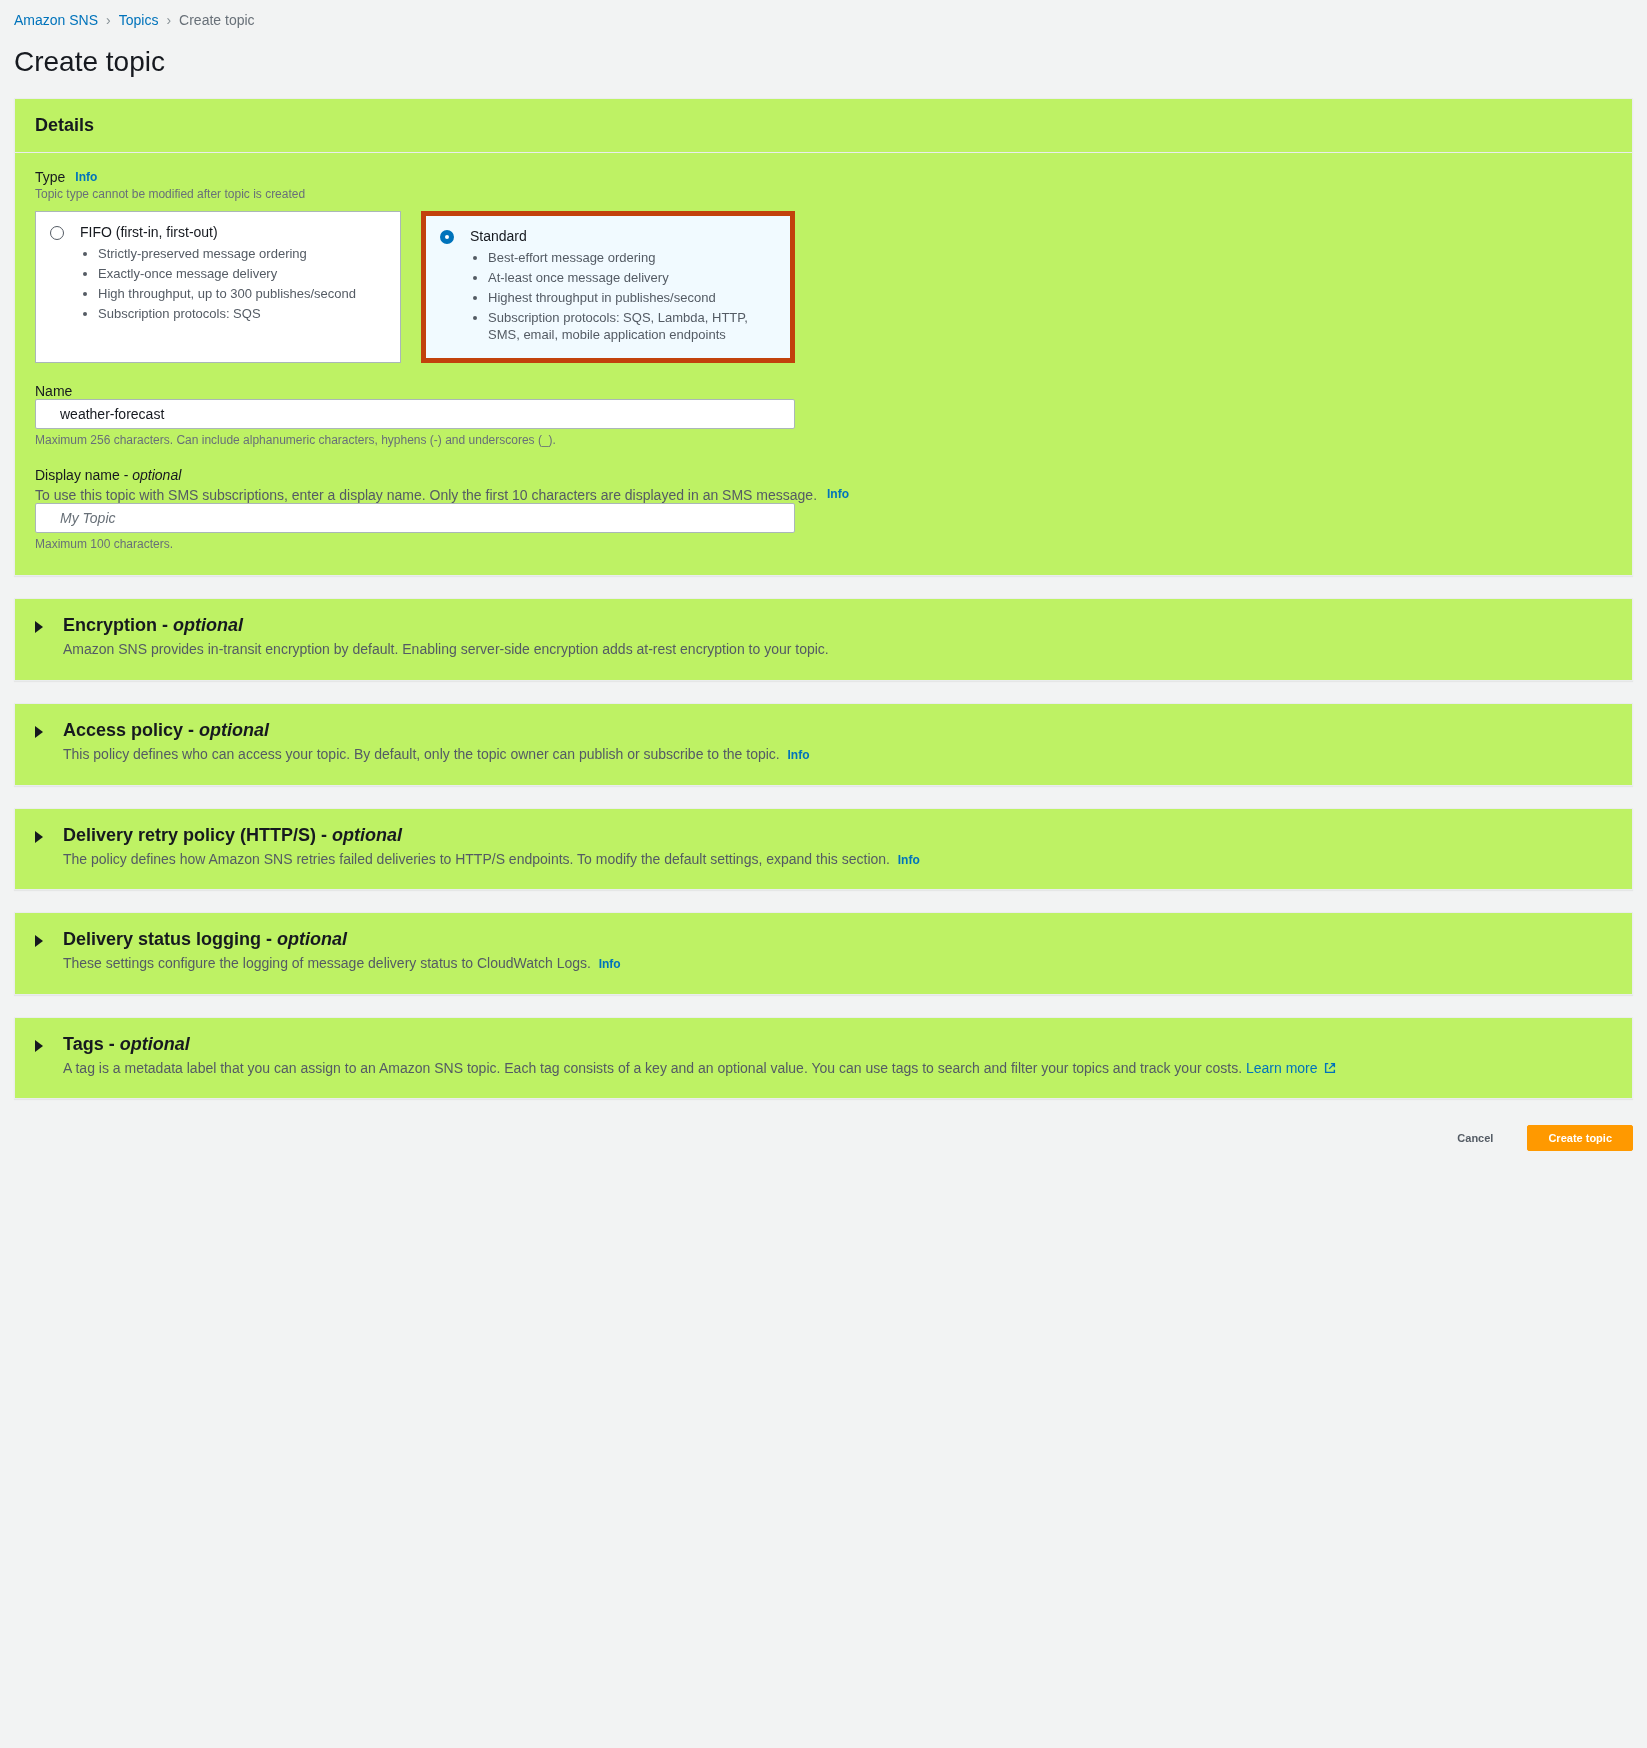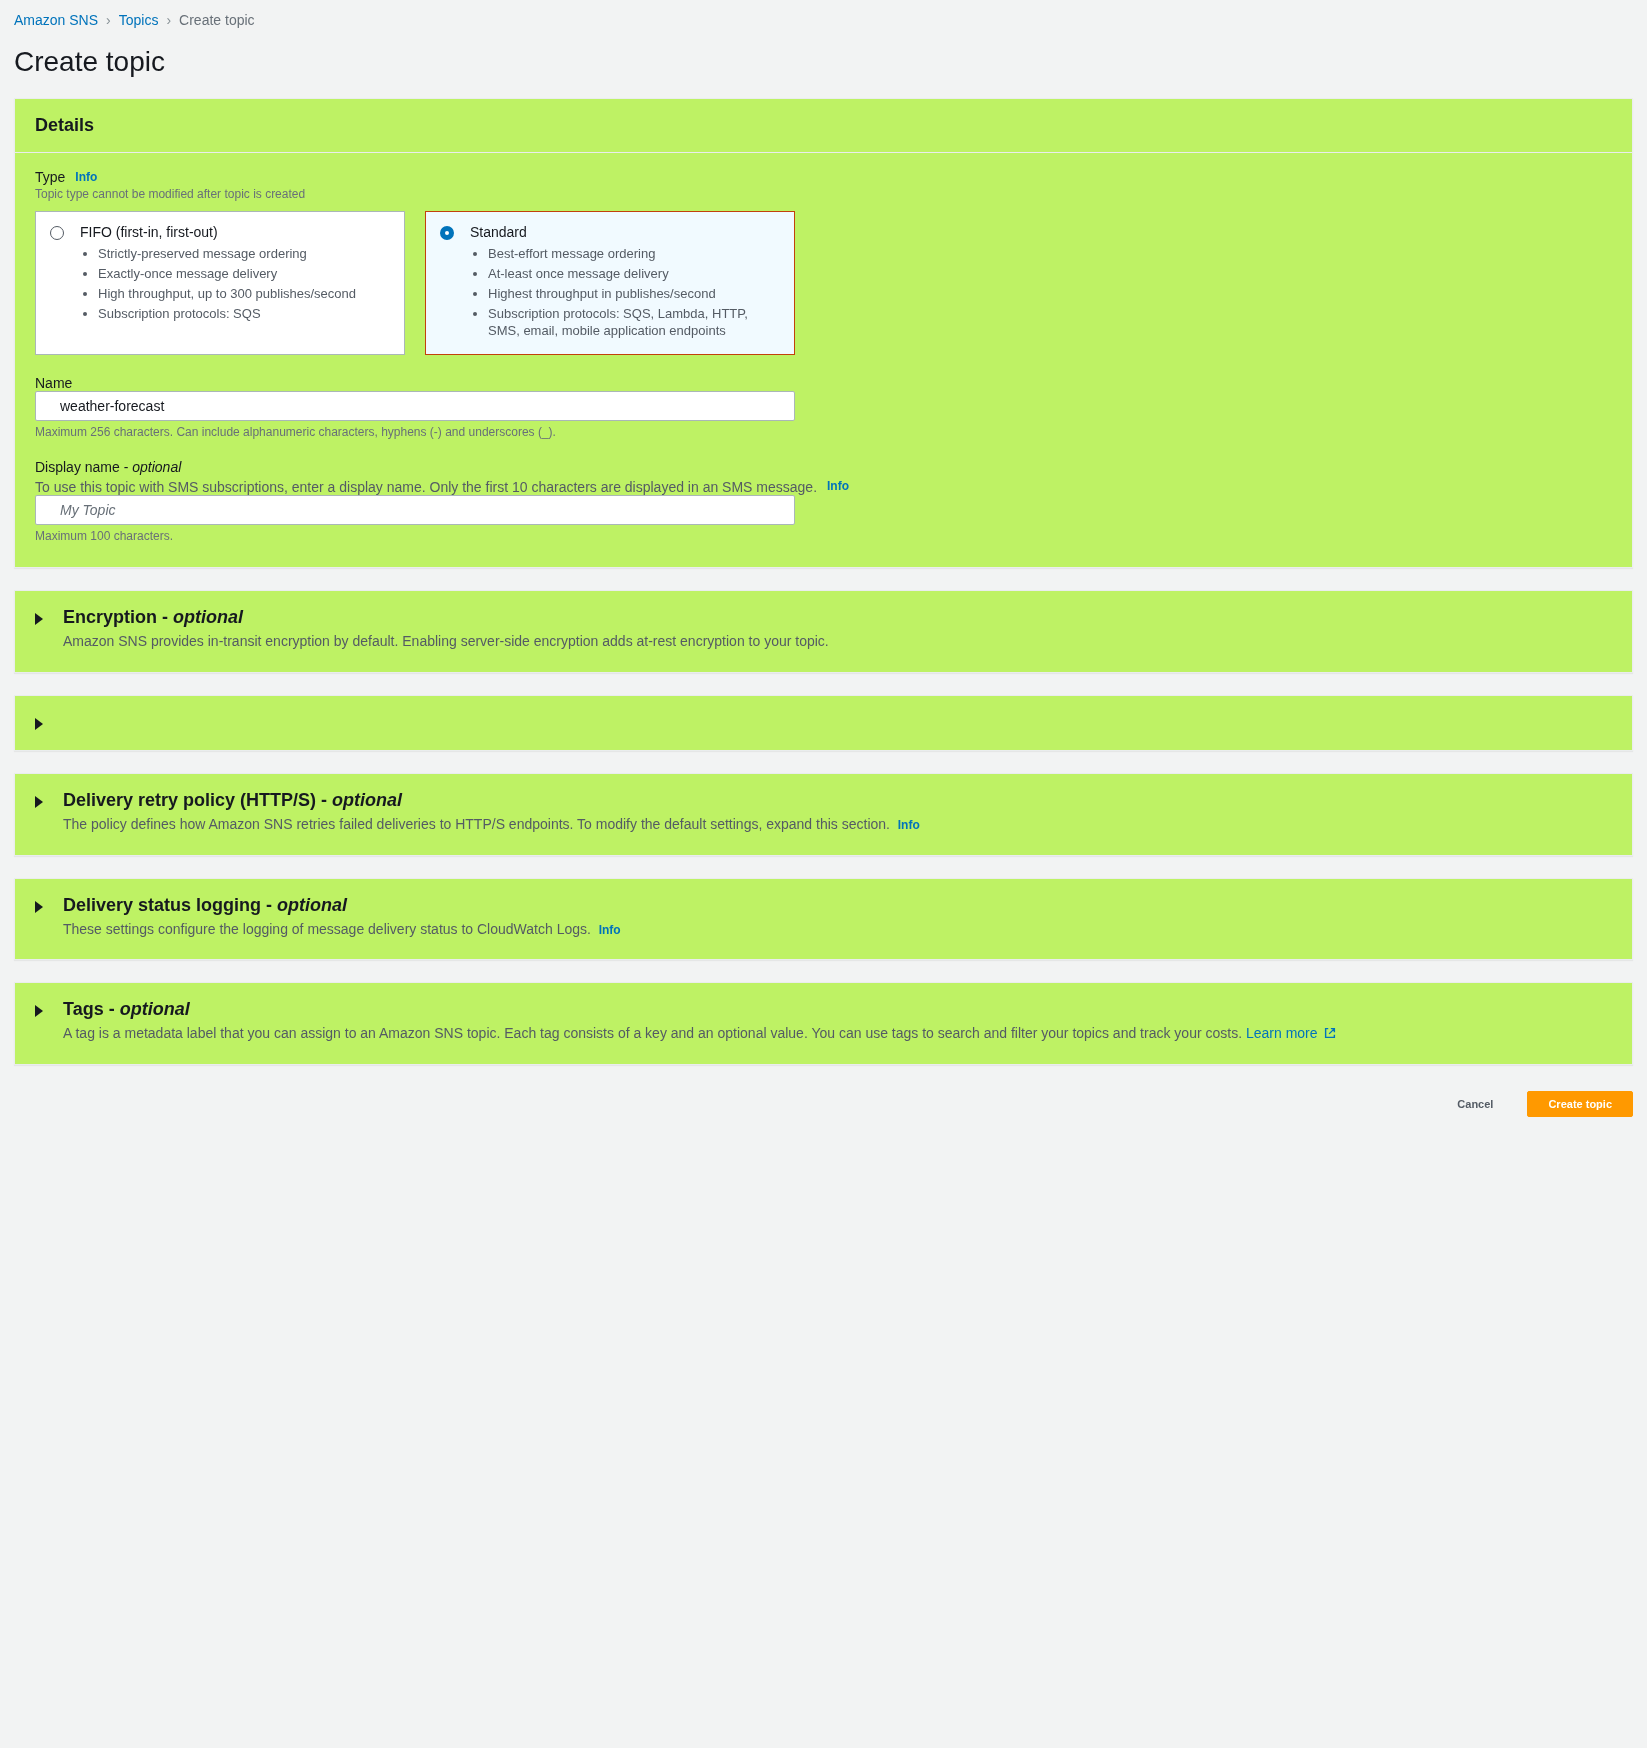--- a/index.html
+++ b/index.html
@@ -40,21 +40,21 @@
   .info-link { color: #0073bb; font-size: 12px; font-weight:700; cursor:pointer; }
   .tiles { display: flex; gap: 20px; margin-top: 10px; max-width: 760px;}
   .tile {
     flex: 1;
     border: 1px solid #aab7b8;
     padding: 12px 12px 12px 44px;
     position: relative;
     background:#fff;
     cursor:pointer;
   }
-  .tile.selected { border: 1px solid #c2410c; background: #f1faff; }
+  .tile.selected { border: 5px solid #c2410c; background: #f1faff; }
   .tile-radio {
     position:absolute; left:14px; top:14px;
     width:14px; height:14px; border-radius:50%;
     border:1px solid #545b64; background:#fff;
   }
   .tile.selected .tile-radio { border:5px solid #0073bb; width:14px; height:14px; }
   .tile-title { font-size:14px; color:#16191f; margin-bottom:6px; }
   .tile ul { list-style: disc; padding-left: 18px; color:#545b64; font-size:13px; }
   .tile ul li { margin: 3px 0; line-height:1.3; }
   input[type="text"] {
@@ -167,20 +167,27 @@
         <div class="expander-sub">Amazon SNS provides in-transit encryption by default. Enabling server-side encryption adds at-rest encryption to your topic.</div>
       </div>
     </div>
   </div>
 </div>
 
 <div class="panel">
   <div class="panel-body">
     <div class="expander">
       <div class="caret-icon"></div>
+      <div>
+        <div class="expander-title"><span>Access policy - </span><span class="opt">optional</span></div>
+        <div class="expander-sub">
+          <span>This policy defines who can access your topic. By default, only the topic owner can publish or subscribe to the topic.</span>
+          &nbsp;<span class="info-link">Info</span>
+        </div>
+      </div>
     </div>
   </div>
 </div>
 
 <div class="panel">
   <div class="panel-body">
     <div class="expander">
       <div class="caret-icon"></div>
       <div>
         <div class="expander-title"><span>Delivery retry policy (HTTP/S) - </span><span class="opt">optional</span></div>

